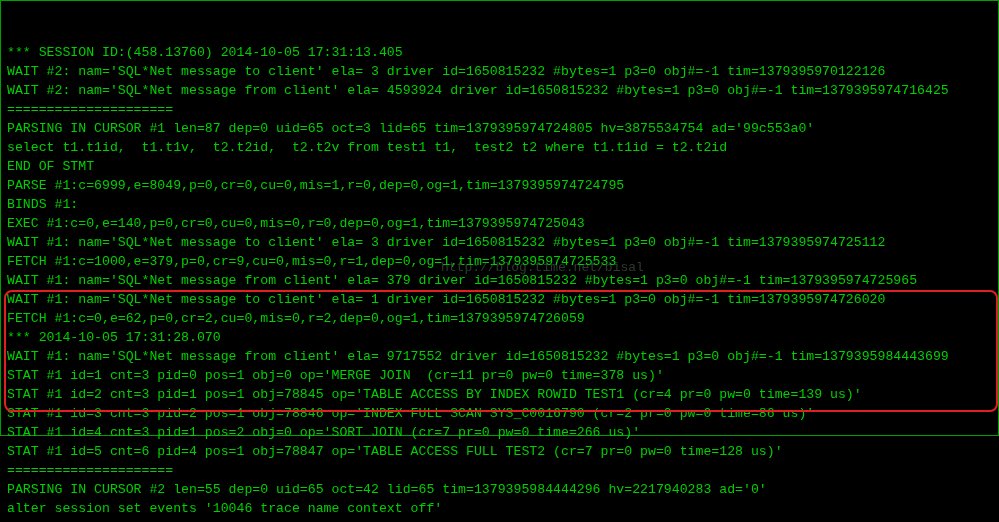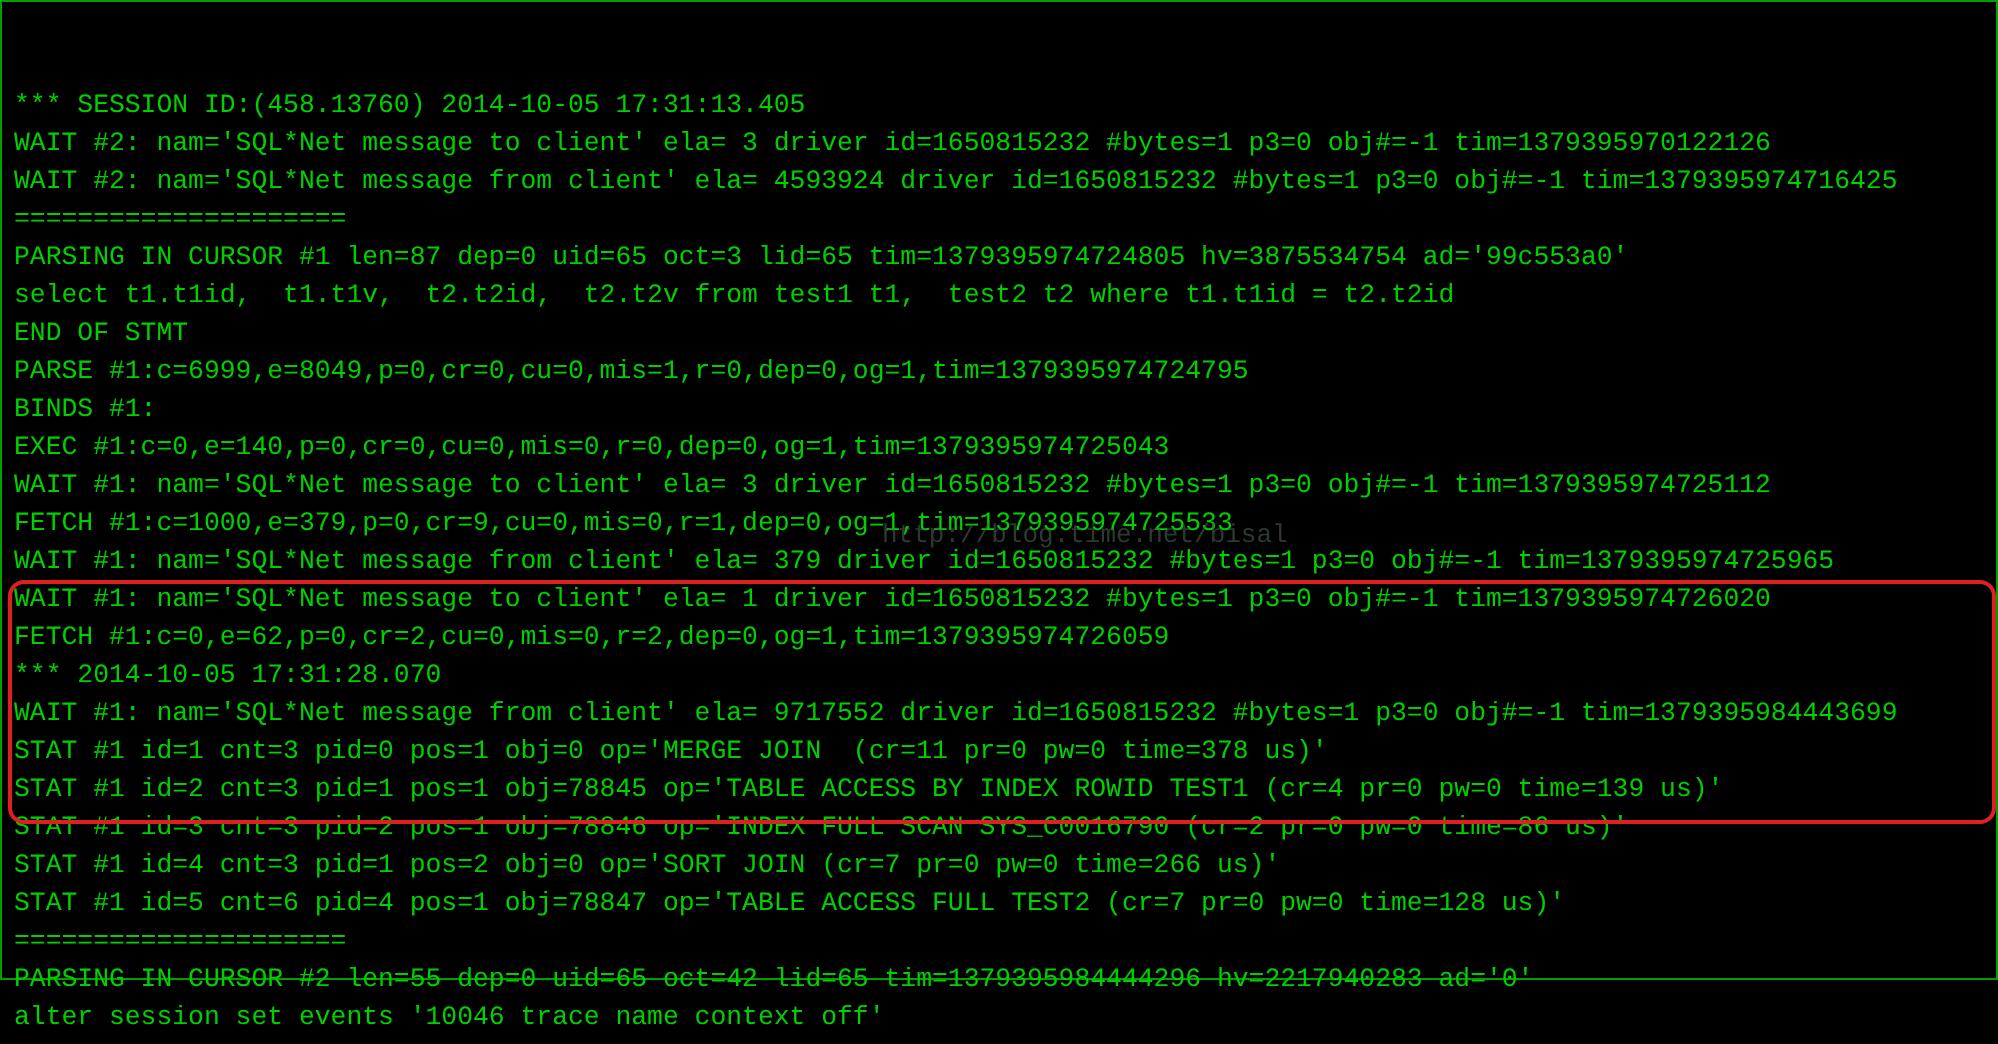--- a/index.html
+++ b/index.html
@@ -12,21 +12,21 @@
   }
   .terminal {
     font-family: "Courier New", Courier, monospace;
     font-size: 13.2px;
     line-height: 19px;
     color: #00d000;
     background: #000;
     padding: 4px 6px 4px 6px;
     white-space: pre;
     width: 999px;
-    height: 490px;
+    height: 436px;
     box-sizing: border-box;
     border: 1px solid #00a000;
     position: relative;
   }
   .line {
     white-space: pre;
   }
   .highlight-box {
     position: absolute;
     border: 2px solid #e02020;

